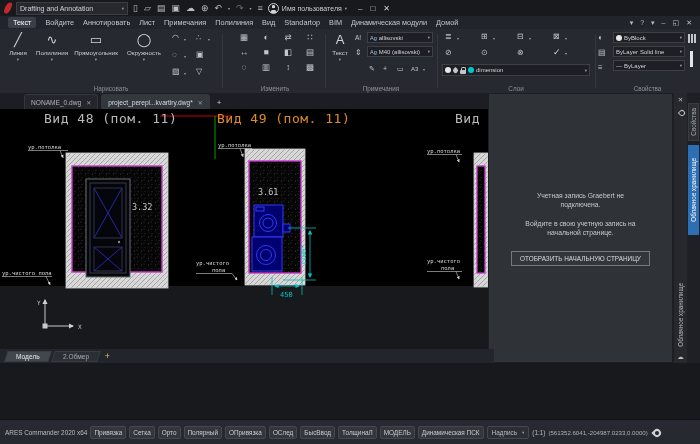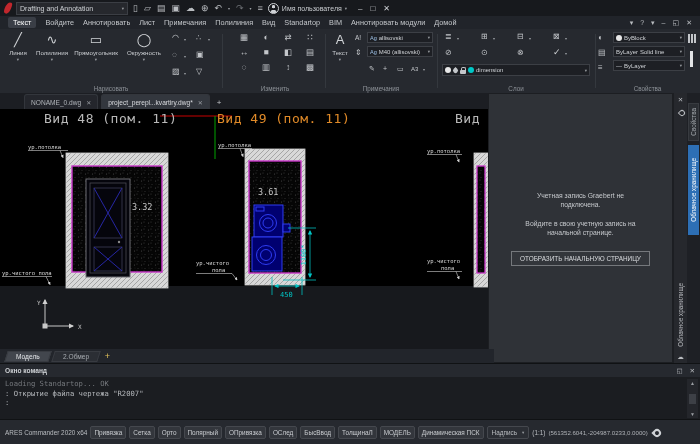--- a/index.html
+++ b/index.html
@@ -158,21 +158,21 @@
   <div class="menubar">
     <span class="mtab active">Текст</span>
     <span class="mtab">Войдите</span>
     <span class="mtab">Аннотировать</span>
     <span class="mtab">Лист</span>
     <span class="mtab">Примечания</span>
     <span class="mtab">Полилиния</span>
     <span class="mtab">Вид</span>
     <span class="mtab">Standartop</span>
     <span class="mtab">BIM</span>
-    <span class="mtab">Аннотировать модули</span>
+    <span class="mtab">Динамическая модули</span>
     <span class="mtab">Домой</span>
     <span class="menu-right">
       <span>▾</span>
       <span>?</span>
       <span>▾</span>
       <span>–</span>
       <span>◱</span>
       <span>✕</span>
     </span>
   </div>
@@ -461,39 +461,20 @@
       <span class="vtext" style="color:inherit">Облачное хранилище</span>
     </span>
   </div>
 
   <div class="modeltabs">
     <span class="ltab active"><span>Модель</span></span>
     <span class="ltab"><span>2.Обмер</span></span>
     <span class="lplus">+</span>
   </div>
 
-  <div class="cmdwin">
-    <div class="cmdhead">
-      <span>Окно команд</span>
-      <span class="cmdicons">
-        <span>◱</span>
-        <span>✕</span>
-      </span>
-    </div>
-    <div class="cmdbody">
-      <div class="cline1">Loading Standartop...  OK</div>
-      <div>: Открытие файла чертежа "R2007"</div>
-      <div>:</div>
-    </div>
-    <div class="cmdscroll">
-      <span>▲</span>
-      <span class="thumb"></span>
-      <span>▼</span>
-    </div>
-  </div>
 
   <div class="statusbar">
     <span>ARES Commander 2020 x64</span>
     <span class="sbtn">Привязка</span>
     <span class="sbtn">Сетка</span>
     <span class="sbtn">Орто</span>
     <span class="sbtn">Полярный</span>
     <span class="sbtn">ОПривязка</span>
     <span class="sbtn">ОСлед</span>
     <span class="sbtn">БысВвод</span>

